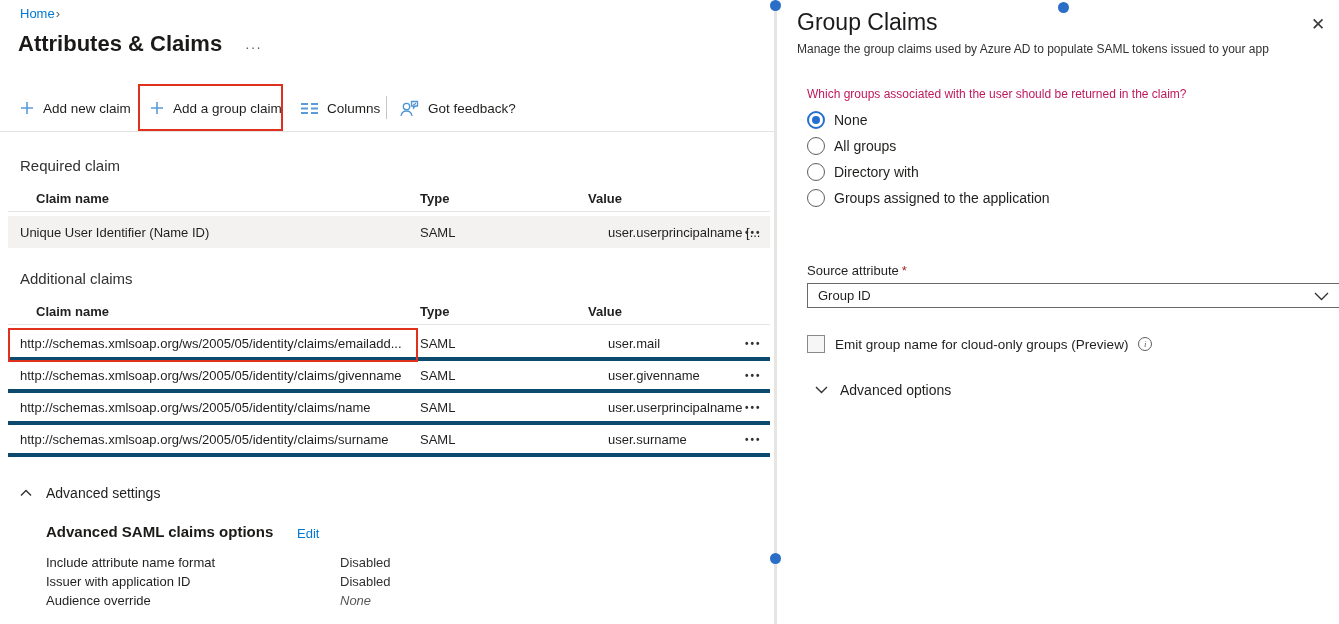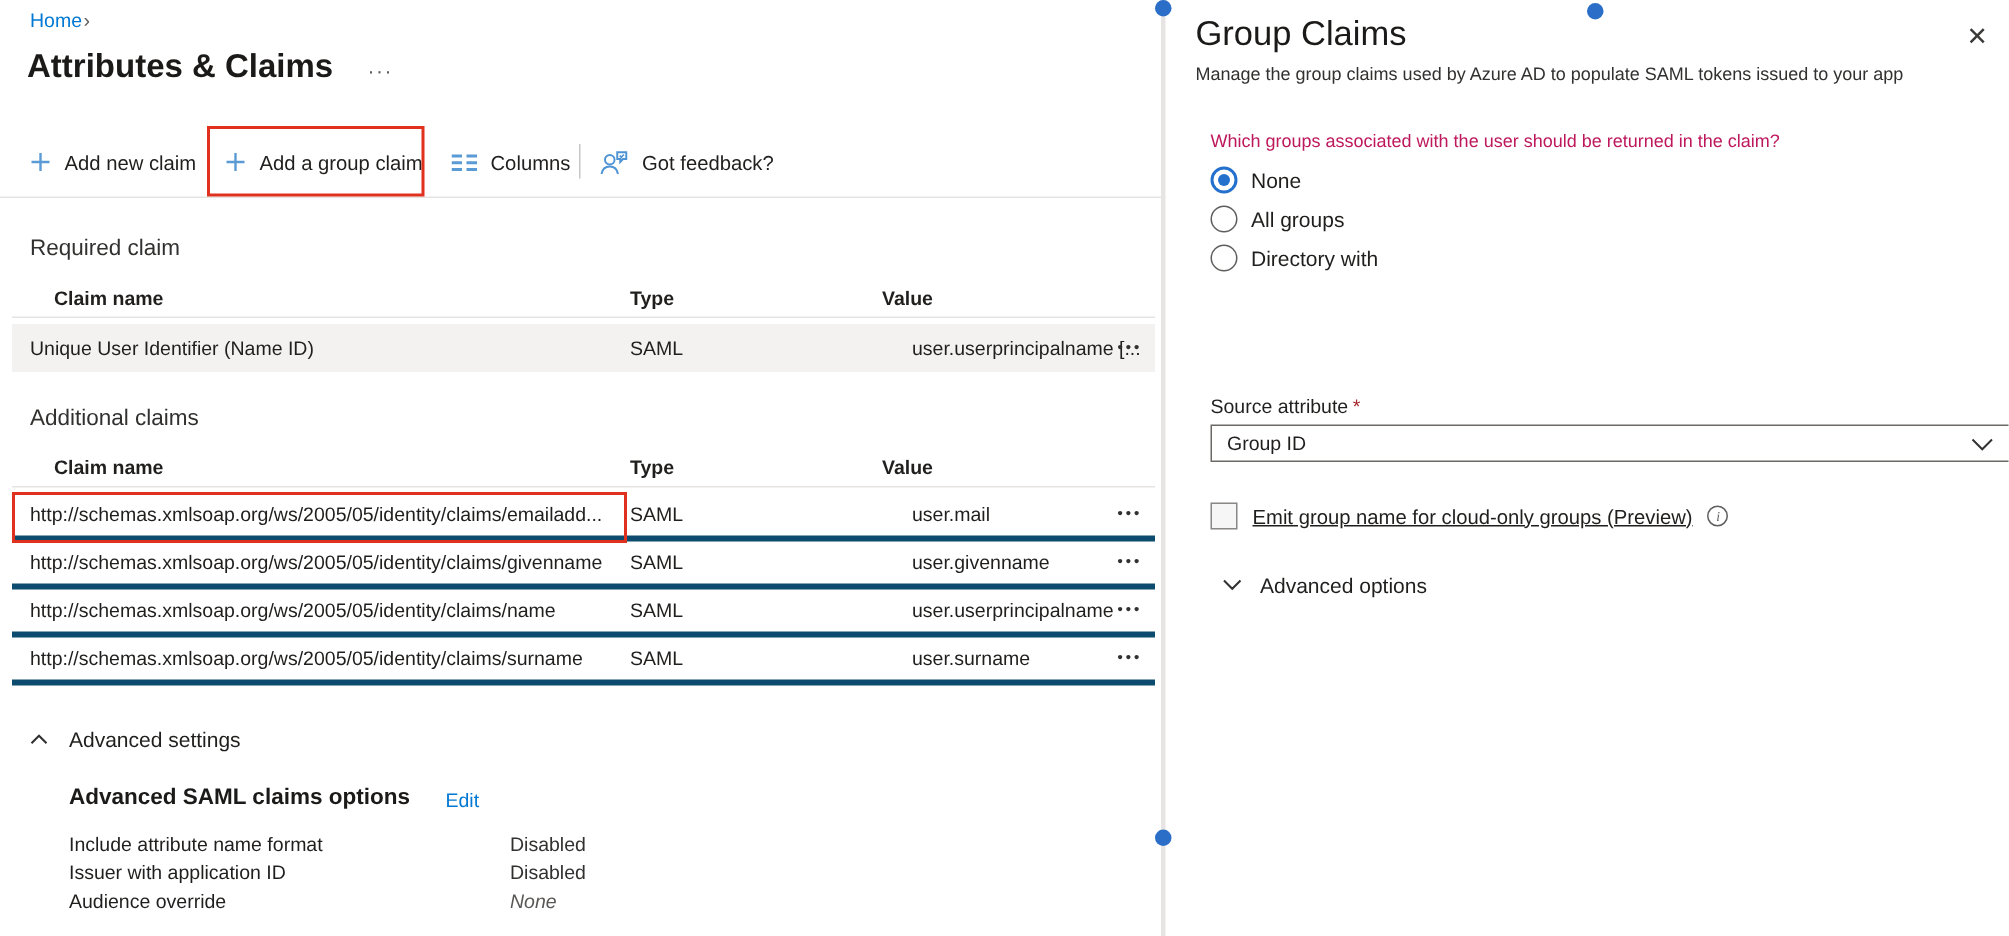--- a/index.html
+++ b/index.html
@@ -67,21 +67,21 @@
   .radio-label { font-size:14px; color:#201f1e; }
 
   .src-label { left:807px; top:263px; font-size:13px; color:#201f1e; }
   .req-star { color:#a4262c; margin-left:3px; }
   .dropdown { left:807px; top:283px; width:534px; height:25px; border:1px solid #6b6966; background:#fff;
     display:flex; align-items:center; padding:0 10px; font-size:13px; color:#201f1e; cursor:pointer; }
   .dropdown .chev { position:absolute; right:11px; top:8px; }
 
   .check-row { left:807px; top:335px; display:flex; align-items:center; gap:10px; }
   .checkbox { width:18px; height:18px; border:1px solid #8a8886; background:#f6f6f6; cursor:pointer; flex:0 0 auto; }
-  .check-label { font-size:13.5px; color:#201f1e;text-decoration:underline; }
+  .check-label { font-size:13.5px; color:#201f1e; }
   .info-icon { width:14px; height:14px; border:1px solid #605e5c; border-radius:50%; font-size:9px;
     color:#605e5c; display:flex; align-items:center; justify-content:center; font-style:italic; cursor:pointer;
     font-family:"Liberation Serif", serif; }
 
   .adv-opt-toggle { left:815px; top:382px; display:flex; align-items:center; gap:12px; font-size:14px;
     color:#201f1e; background:none; border:none; cursor:pointer; font-family:inherit; }
 </style>
 </head>
 <body>
 
@@ -222,20 +222,26 @@
         <span class="radio-dot"></span>
       </span>
     <span class="radio-label">All groups</span>
   </div>
   <div class="radio-row">
     <span class="radio-circle">
         <span class="radio-dot"></span>
       </span>
     <span class="radio-label">Directory with</span>
   </div>
+  <div class="radio-row">
+    <span class="radio-circle">
+        <span class="radio-dot"></span>
+      </span>
+    <span class="radio-label">Groups assigned to the application</span>
+  </div>
 </div>
 
 <div class="abs src-label">
   <span>Source attribute</span><span class="req-star">*</span>
 </div>
 
 <div class="abs dropdown">
   <span>Group ID</span>
   <svg class="chev" width="15" height="9" viewBox="0 0 15 9">
       <path d="M1 1l6.5 6.5L14 1" stroke="#323130" stroke-width="1.3" fill="none"></path>

